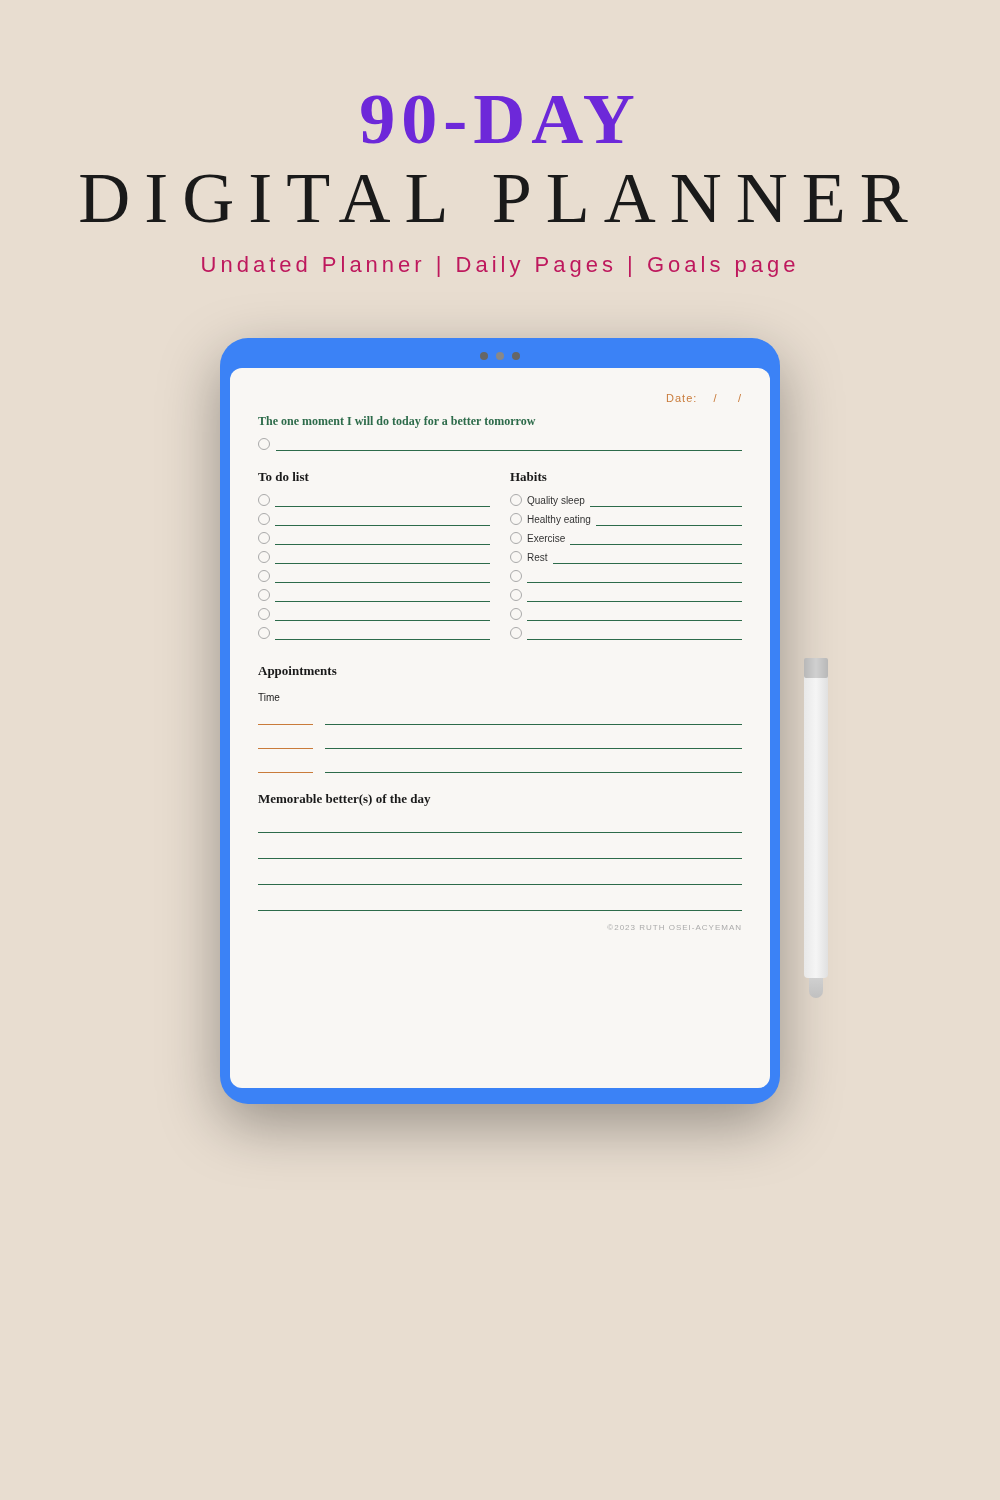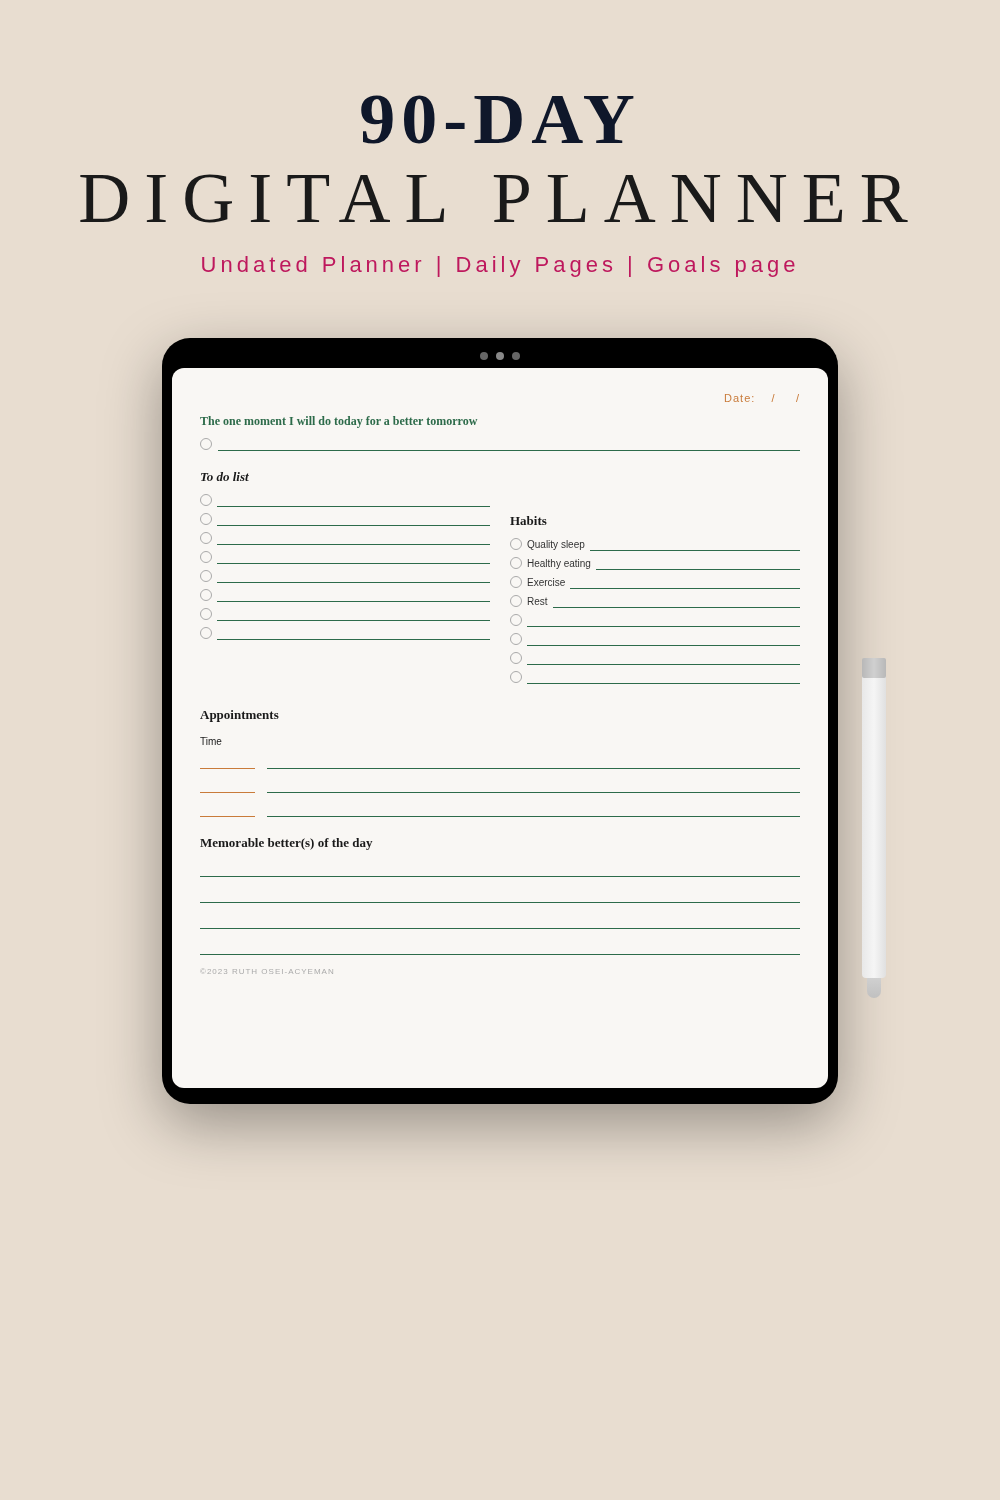--- a/index.html
+++ b/index.html
@@ -18,21 +18,21 @@
     .page-header {
       text-align: center;
       margin-top: 80px;
       margin-bottom: 40px;
     }
 
     .title-line1 {
       font-size: 72px;
       font-weight: 700;
       letter-spacing: 6px;
-      color: #0f172a;
+      color: #6d28d9;
       font-family: Georgia, 'Times New Roman', serif;
       line-height: 1.1;
     }
 
     .title-line2 {
       font-size: 72px;
       font-weight: 400;
       letter-spacing: 14px;
       color: #1a1a1a;
       font-family: Georgia, 'Times New Roman', serif;
@@ -43,23 +43,23 @@
       font-size: 22px;
       letter-spacing: 4px;
       color: #be185d;
       margin-top: 14px;
       font-family: 'Trebuchet MS', sans-serif;
       font-weight: 400;
     }
 
     
     .tablet-outer {
-      background: #000000;
+      background: #3b82f6;
       border-radius: 28px;
-      width: 676px;
+      width: 560px;
       padding: 14px 10px 16px 10px;
       box-shadow: 0 20px 60px rgba(0,0,0,0.35);
       position: relative;
     }
 
     .tablet-camera-bar {
       display: flex;
       justify-content: center;
       align-items: center;
       gap: 8px;
@@ -160,26 +160,24 @@
     }
 
     .two-col {
       display: flex;
       gap: 20px;
       margin-bottom: 18px;
     }
 
     .col-left {
       flex: 1;
-      font-style: italic;
     }
 
     .col-right {
       flex: 1;
-      margin-top: 44px;
     }
 
     .section-title {
       font-size: 13px;
       font-weight: 700;
       color: #1a1a1a;
       font-family: Georgia, serif;
       margin-bottom: 8px;
     }
 
@@ -265,21 +263,21 @@
     }
 
     .memo-line {
       border-bottom: 1px solid #2d6b4a;
       height: 18px;
       margin-bottom: 8px;
       width: 100%;
     }
 
     .copyright {
-      text-align: left;
+      text-align: right;
       font-size: 8px;
       color: #aaa;
       margin-top: 12px;
       font-family: 'Trebuchet MS', sans-serif;
       letter-spacing: 1px;
     }
 
     .tablet-wrapper {
       position: relative;
       margin-top: 20px;

